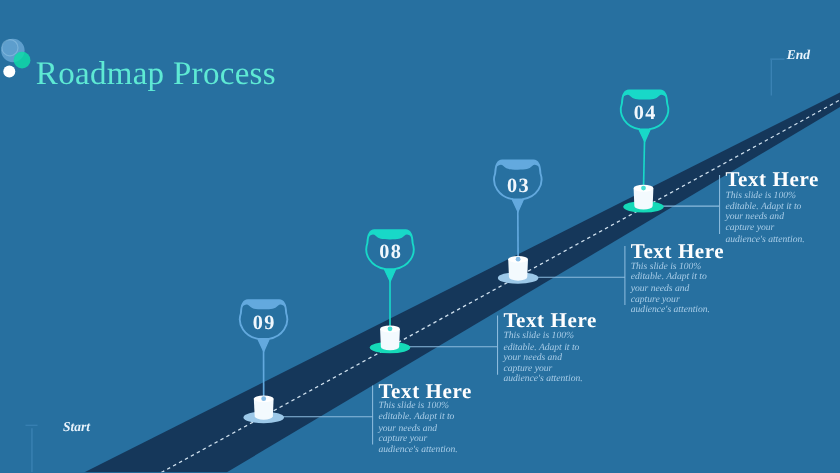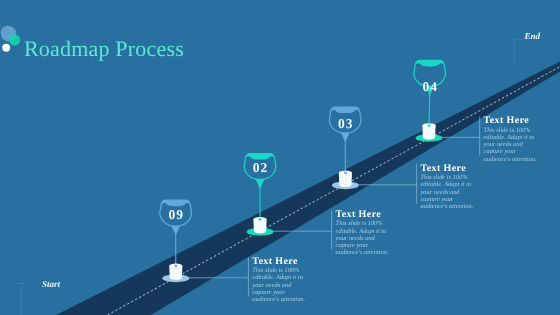--- a/index.html
+++ b/index.html
@@ -3,21 +3,21 @@
 <meta charset="utf-8">
 <style>
   html,body{margin:0;padding:0;background:#2770a0;}
   body{width:560px;height:315px;overflow:hidden;font-family:"Liberation Serif",serif;
         -webkit-font-smoothing:antialiased;text-rendering:geometricPrecision;}
   .num,.blk,.title,.edge{filter:opacity(0.995);}
   #slide{position:relative;width:560px;height:315px;overflow:hidden;background:#2770a0;}
   .layer{position:absolute;left:0;top:0;width:560px;height:315px;}
   .title{position:absolute;left:23.9px;top:37.7px;font-size:22px;line-height:22px;letter-spacing:.2px;color:#5eead4;white-space:nowrap;}
   .blk{position:absolute;width:54px;}
-  .blk .h{font-weight:bold;font-size:10px;line-height:10.2px;letter-spacing:.4px;color:#ffffff;white-space:nowrap;}
+  .blk .h{font-weight:bold;font-size:14px;line-height:10.2px;letter-spacing:.4px;color:#ffffff;white-space:nowrap;}
   .blk .b{font-style:italic;font-size:6.4px;line-height:7.25px;color:#a9cde8;}
   .num{position:absolute;width:40px;text-align:center;font-weight:bold;font-size:13.5px;line-height:13.5px;letter-spacing:1px;text-indent:1px;color:#f2f8fd;}
   .edge{position:absolute;font-weight:bold;font-size:9px;line-height:9px;color:#eaf4fc;white-space:nowrap;font-style:italic;}
 </style>
 </head>
 <body>
 
 <div id="slide">
 
   <svg class="layer" viewBox="0 0 560 315">
@@ -92,23 +92,23 @@
     <g>
       <circle cx="8.6" cy="33.7" r="7.8" fill="#7fbbe8" opacity="0.62"></circle>
       <circle cx="6.6" cy="31.8" r="5.4" fill="none" stroke="#9ecbec" stroke-width="0.8" opacity="0.45"></circle>
       <circle cx="14.7" cy="40.1" r="5.6" fill="#0fd9a8" opacity="0.85"></circle>
       <circle cx="6.2" cy="47.7" r="4.0" fill="#ffffff"></circle>
     </g>
   </svg>
 
   <div class="title">Roadmap Process</div>
   <div class="num" style="left:155.7px;top:207.6px;">09</div>
-  <div class="num" style="left:240.0px;top:161.0px;">02</div>
+  <div class="num" style="left:240.0px;top:161.0px;">08</div>
   <div class="num" style="left:325.2px;top:117px;">03</div>
-  <div class="num" style="left:409.7px;top:67.8px;margin-top:12px;">04</div>
+  <div class="num" style="left:409.7px;top:67.8px;">04</div>
   <div class="blk" style="left:252.3px;top:256.8px;">
     <div class="h">Text Here</div>
     <div class="b">This slide is 100% editable. Adapt it to your needs and capture your audience's attention.</div>
   </div>
   <div class="blk" style="left:335.6px;top:210.2px;">
     <div class="h">Text Here</div>
     <div class="b">This slide is 100% editable. Adapt it to your needs and capture your audience's attention.</div>
   </div>
   <div class="blk" style="left:420.5px;top:163.8px;">
     <div class="h">Text Here</div>

